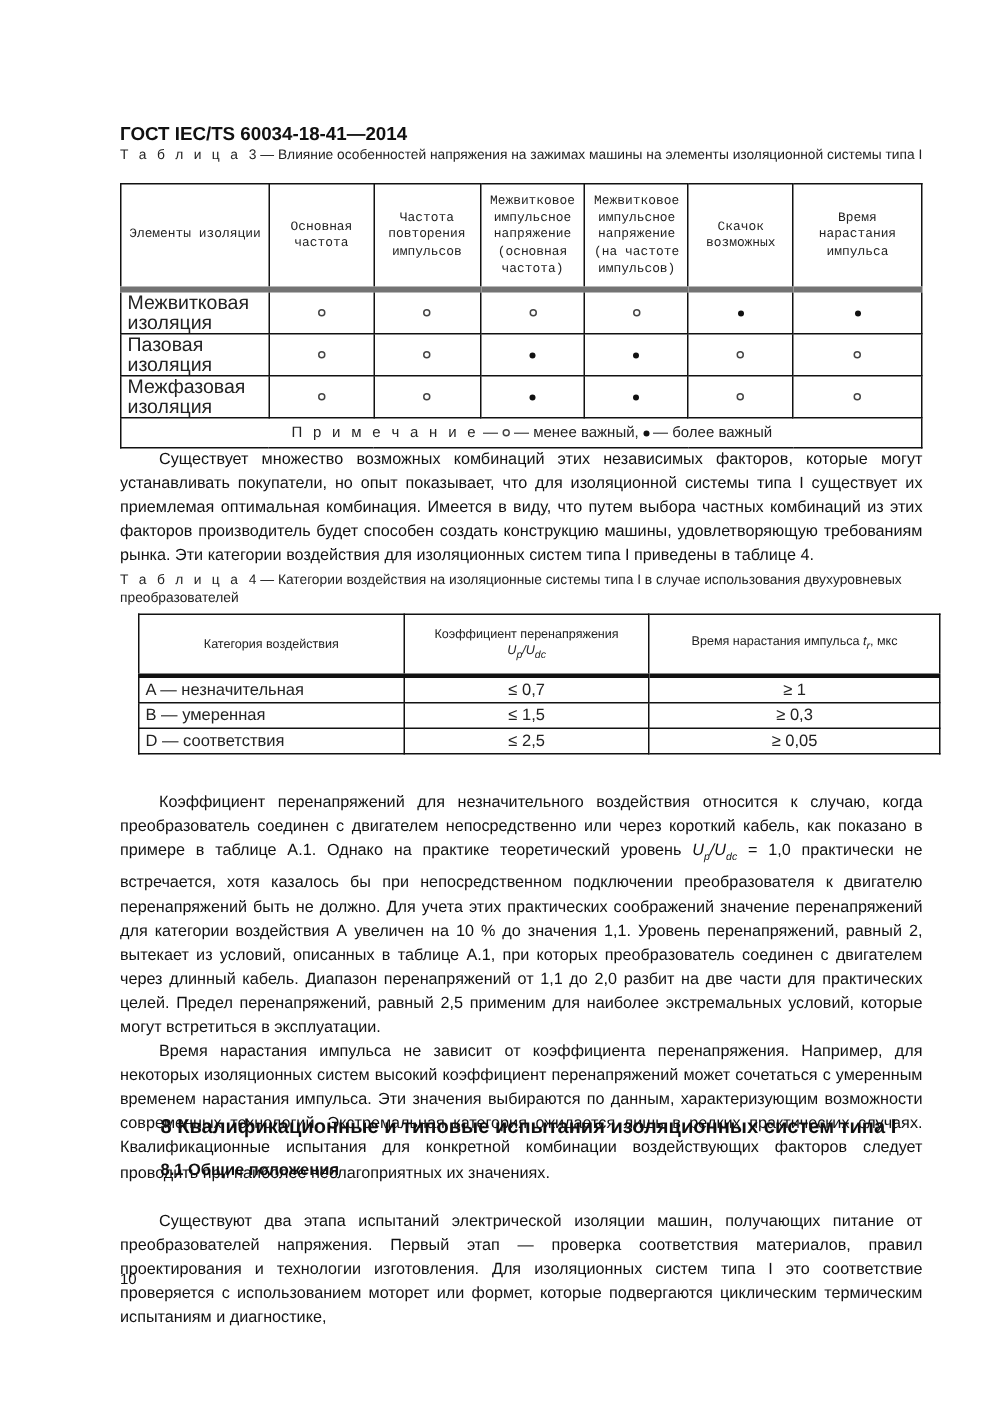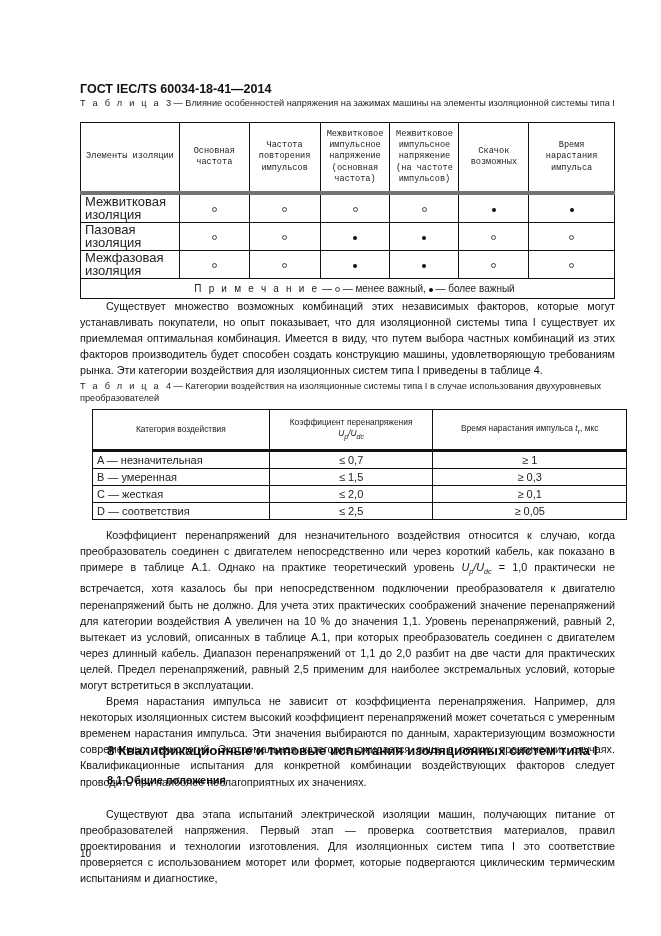--- a/index.html
+++ b/index.html
@@ -133,25 +133,20 @@
     <td class="cat">A — незначительная</td>
     <td>≤ 0,7</td>
     <td>≥ 1</td>
   </tr>
   <tr>
     <td class="cat">B — умеренная</td>
     <td>≤ 1,5</td>
     <td>≥ 0,3</td>
   </tr>
   <tr>
-    <td class="cat">C — жесткая</td>
-    <td>≤ 2,0</td>
-    <td>≥ 0,1</td>
-  </tr>
-  <tr>
     <td class="cat">D — соответствия</td>
     <td>≤ 2,5</td>
     <td>≥ 0,05</td>
   </tr>
 </tbody>
   </table>
 
 <div class="abs para" style="top:527px;">
   <p><span>Коэффициент перенапряжений для незначительного воздействия относится к случаю, когда преобразователь соединен с двигателем непосредственно или через короткий кабель, как показано в примере в таблице А.1. Однако на практике теоретический уровень </span><i>U</i><sub><i>p</i></sub><i>/U</i><sub><i>dc</i></sub><span> = 1,0 практически не встречается, хотя казалось бы при непосредственном подключении преобразователя к двигателю перенапряжений быть не должно. Для учета этих практических соображений значение перенапряжений для категории воздействия А увеличен на 10 % до значения 1,1. Уровень перенапряжений, равный 2, вытекает из условий, описанных в таблице А.1, при которых преобразователь соединен с двигателем через длинный кабель. Диапазон перенапряжений от 1,1 до 2,0 разбит на две части для практических целей. Предел перенапряжений, равный 2,5 применим для наиболее экстремальных условий, которые могут встретиться в эксплуатации.</span></p>
   <p>Время нарастания импульса не зависит от коэффициента перенапряжения. Например, для некоторых изоляционных систем высокий коэффициент перенапряжений может сочетаться с умеренным временем нарастания импульса. Эти значения выбираются по данным, характеризующим возможности современных технологий. Экстремальная категория ожидается лишь в редких практических случаях. Квалификационные испытания для конкретной комбинации воздействующих факторов следует проводить при наиболее неблагоприятных их значениях.</p>

